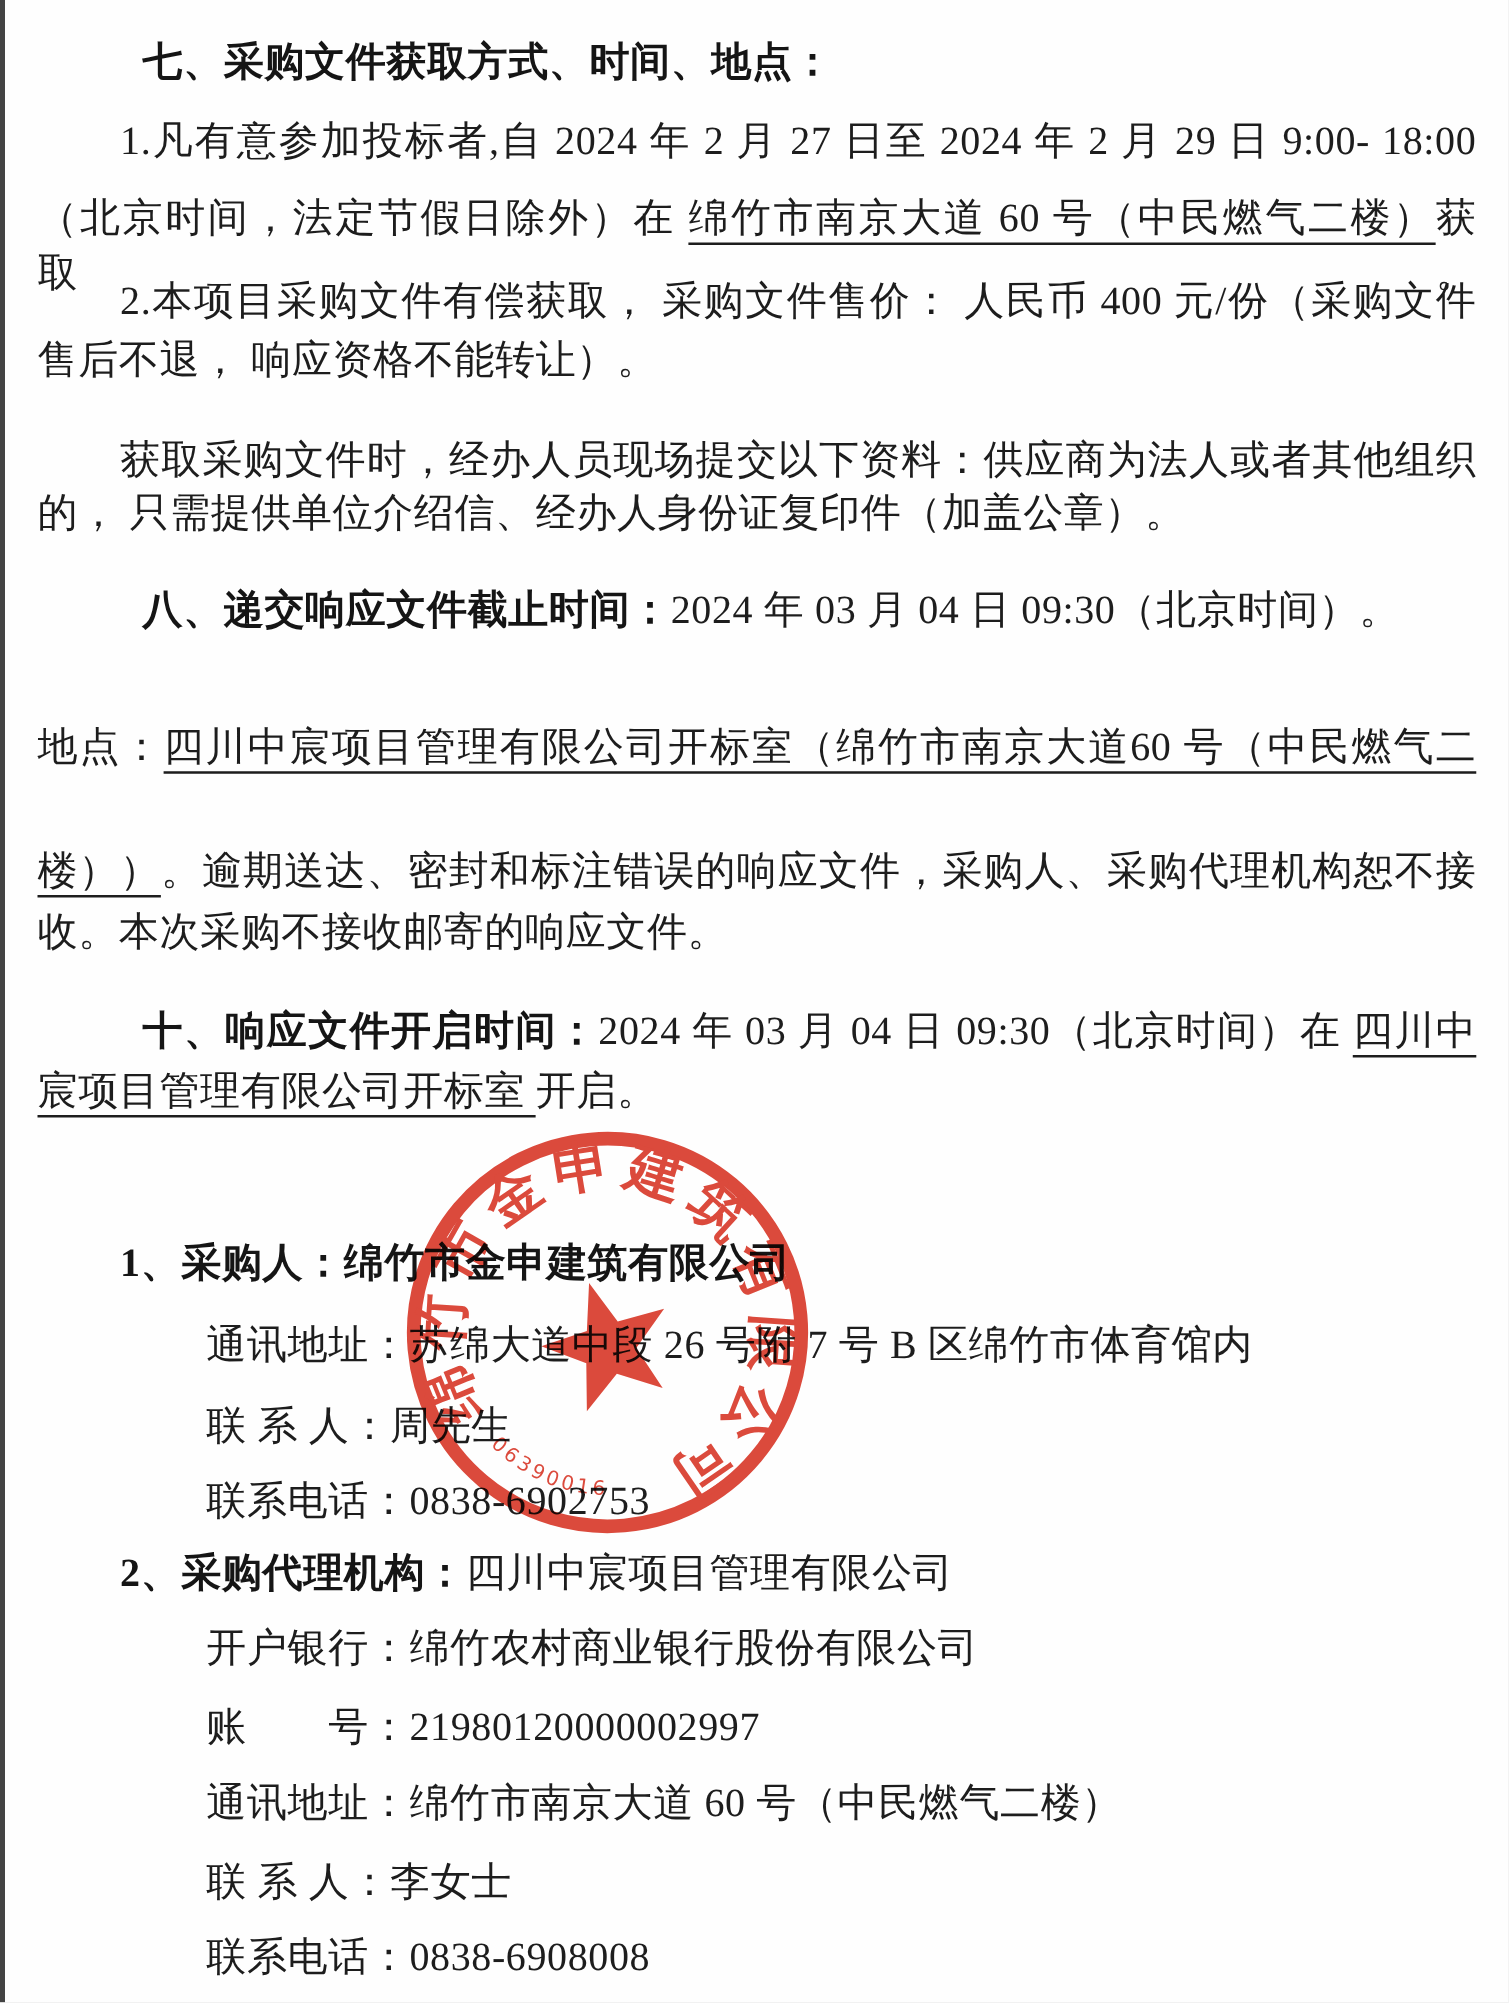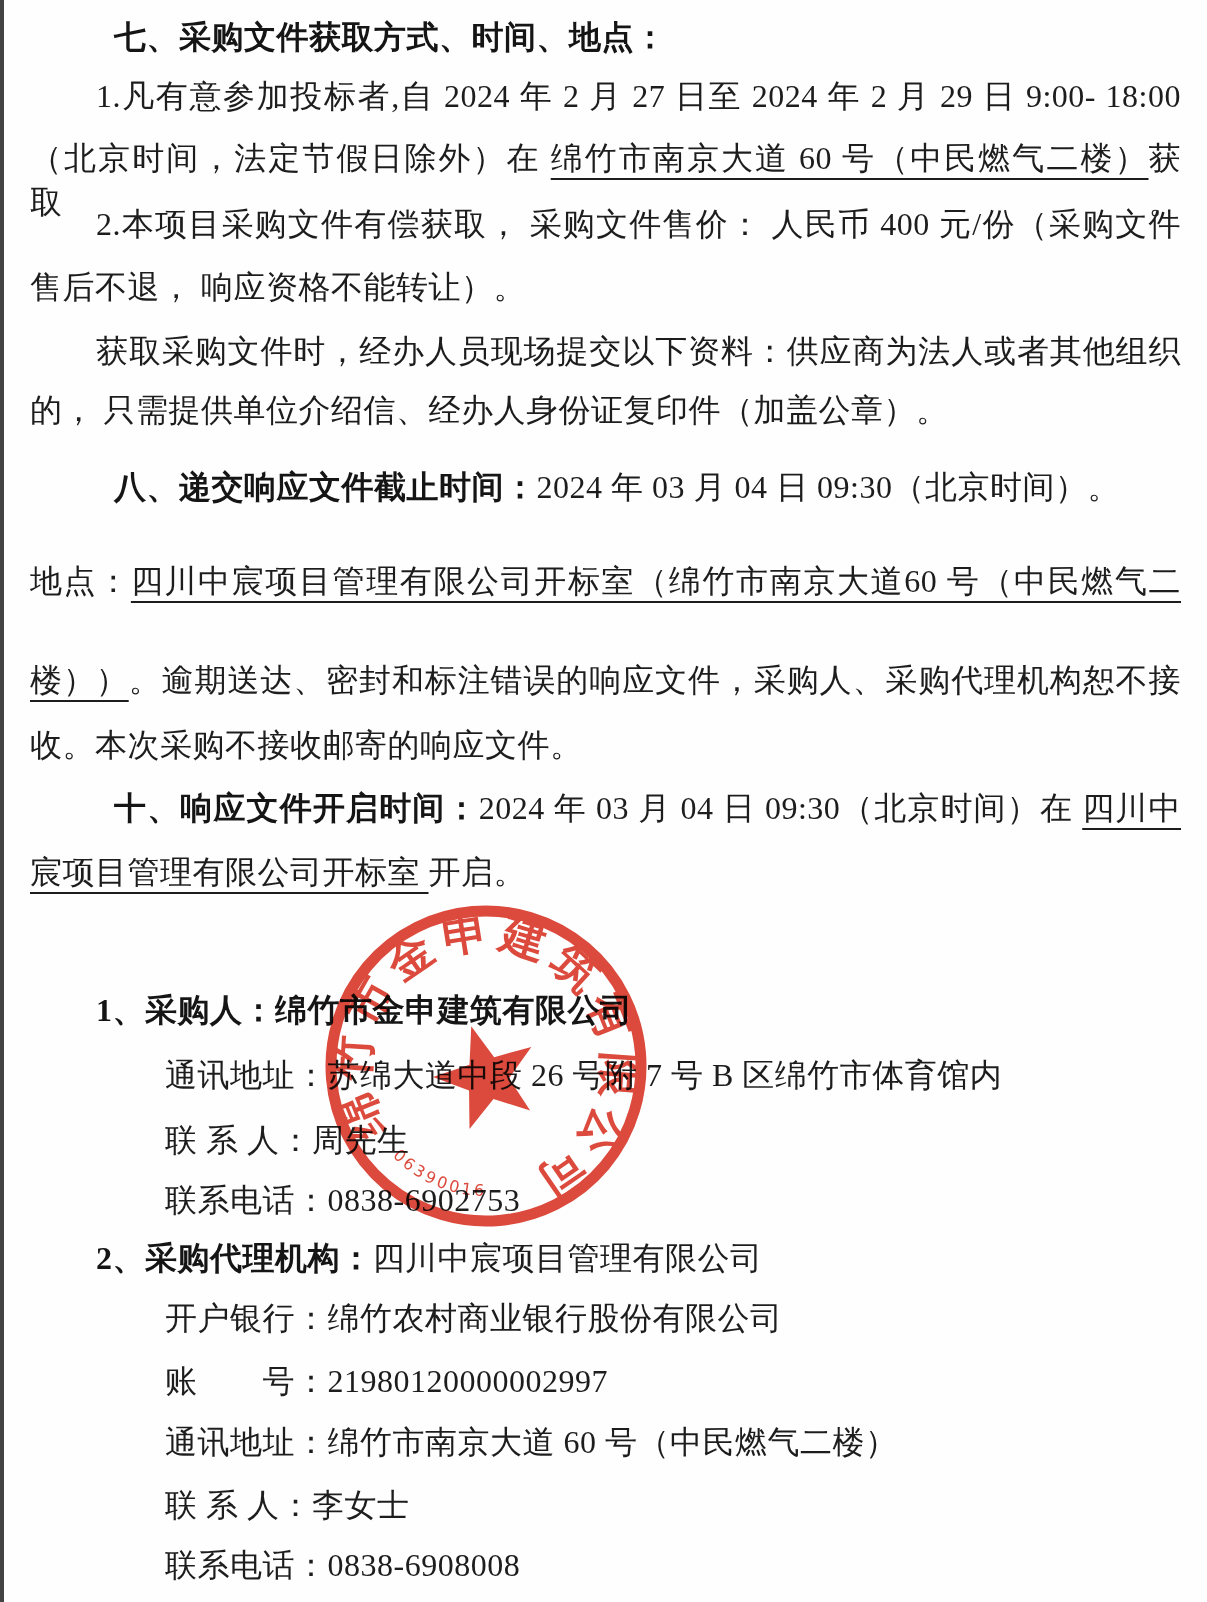--- a/index.html
+++ b/index.html
@@ -15,21 +15,21 @@
   .edge-line{
     position:absolute;left:0;top:0;width:4px;height:100%;
     background:#222;opacity:.85;
   }
   .ln{
     position:absolute;left:30px;width:1151px;height:44px;line-height:44px;
     font-size:32px;white-space:pre;letter-spacing:0.5px;
   }
   .j{
     white-space:normal;
-    text-align:justify;text-align-last:justify;text-justify:inter-character;
+    text-align:justify;text-align-last:justify;text-justify:inter-character;margin-top:16px;
   }
   .b{font-weight:700;color:#151515;}
   .u{
     text-decoration:underline;
     text-underline-offset:9px;
     text-decoration-thickness:2px;
   }
   .ind-a{text-indent:84px;}
   .ind-b{text-indent:66px;}
   .ind-c{text-indent:135px;}
@@ -39,21 +39,21 @@
     transform:rotate(-5deg);
   }
 </style>
 </head>
 <body>
 
 <div class="page">
 
   <div class="edge-line"></div>
 
-  <div class="ln ind-a" style="top:15px"><span class="b">七、采购文件获取方式、时间、地点：</span></div>
+  <div class="ln ind-a" style="top:27px"><span class="b">七、采购文件获取方式、时间、地点：</span></div>
 
   <div class="ln ind-b j" style="top:74px"><span>1.凡有意参加投标者,自 2024 年 2 月 27 日至 2024 年 2 月 29 日 9:00- 18:00</span></div>
 
   <div class="ln j" style="top:136px"><span>（北京时间，法定节假日除外）在 </span><span class="u">绵竹市南京大道 60 号（中民燃气二楼）</span><span>获取。</span></div>
 
   <div class="ln ind-b j" style="top:202px"><span>2.本项目采购文件有偿获取， 采购文件售价： 人民币 400 元/份（采购文件</span></div>
 
   <div class="ln" style="top:265px"><span>售后不退， 响应资格不能转让）。</span></div>
 
   <div class="ln ind-b j" style="top:329px"><span>获取采购文件时，经办人员现场提交以下资料：供应商为法人或者其他组织</span></div>

